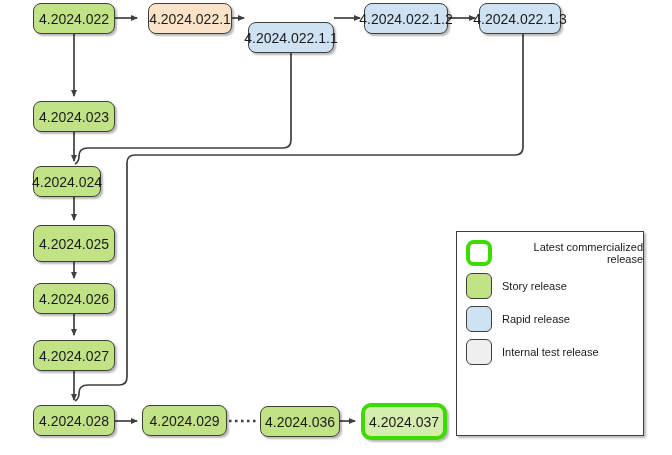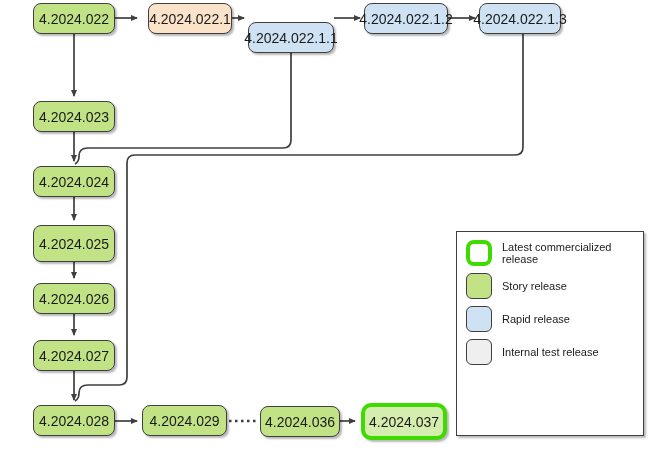--- a/index.html
+++ b/index.html
@@ -28,20 +28,21 @@
     border-radius:10px;
   }
   #legend{
     position:absolute;left:456px;top:231px;width:188px;height:205px;
     box-sizing:border-box;
     background:#ffffff;
     border:1.6px solid var(--node-border);
     box-shadow:2px 2px 2px rgba(0,0,0,0.28);
     display:flex;flex-direction:column;
     padding-top:8px;
+    text-align:right;
   }
   .lrow{display:flex;align-items:center;height:26px;margin-bottom:7px;flex:0 0 auto;}
   .swatch{
     box-sizing:border-box;
     width:26px;height:26px;margin-left:9px;
     border:1.6px solid var(--node-border);
     border-radius:6px;
     background:#fff;
     flex:0 0 auto;
   }
@@ -82,21 +83,21 @@
     <path class="dotted" d="M229,421 L257,421"></path>
     <path class="edge" d="M340,421 L355,421" marker-end="url(#ah)"></path>
   </svg>
 
   <div class="node story" style="left:33px;top:3px;width:82px;height:31px;">4.2024.022</div>
   <div class="node hotfix" style="left:148px;top:3px;width:84px;height:31px;">4.2024.022.1</div>
   <div class="node rapid" style="left:248px;top:3px;width:86px;height:31px;margin-top:19px;">4.2024.022.1.1</div>
   <div class="node rapid" style="left:364px;top:3px;width:84px;height:31px;">4.2024.022.1.2</div>
   <div class="node rapid" style="left:479px;top:3px;width:82px;height:31px;">4.2024.022.1.3</div>
   <div class="node story" style="left:33px;top:101px;width:82px;height:31px;">4.2024.023</div>
-  <div class="node story" style="left:33px;top:166px;width:82px;height:31px;">4.2024.024</div>
+  <div class="node story" style="left:33px;top:166px;width:68px;height:31px;">4.2024.024</div>
   <div class="node story" style="left:33px;top:225px;width:82px;height:37px;">4.2024.025</div>
   <div class="node story" style="left:33px;top:283px;width:82px;height:31px;">4.2024.026</div>
   <div class="node story" style="left:33px;top:340px;width:82px;height:31px;">4.2024.027</div>
   <div class="node story" style="left:33px;top:405px;width:82px;height:31px;">4.2024.028</div>
   <div class="node story" style="left:142px;top:405px;width:85px;height:31px;">4.2024.029</div>
   <div class="node story" style="left:260px;top:406px;width:80px;height:31px;">4.2024.036</div>
   <div class="node latest" style="left:361px;top:403px;width:86px;height:37px;">4.2024.037</div>
 
   <div id="legend">
     <div class="lrow">

